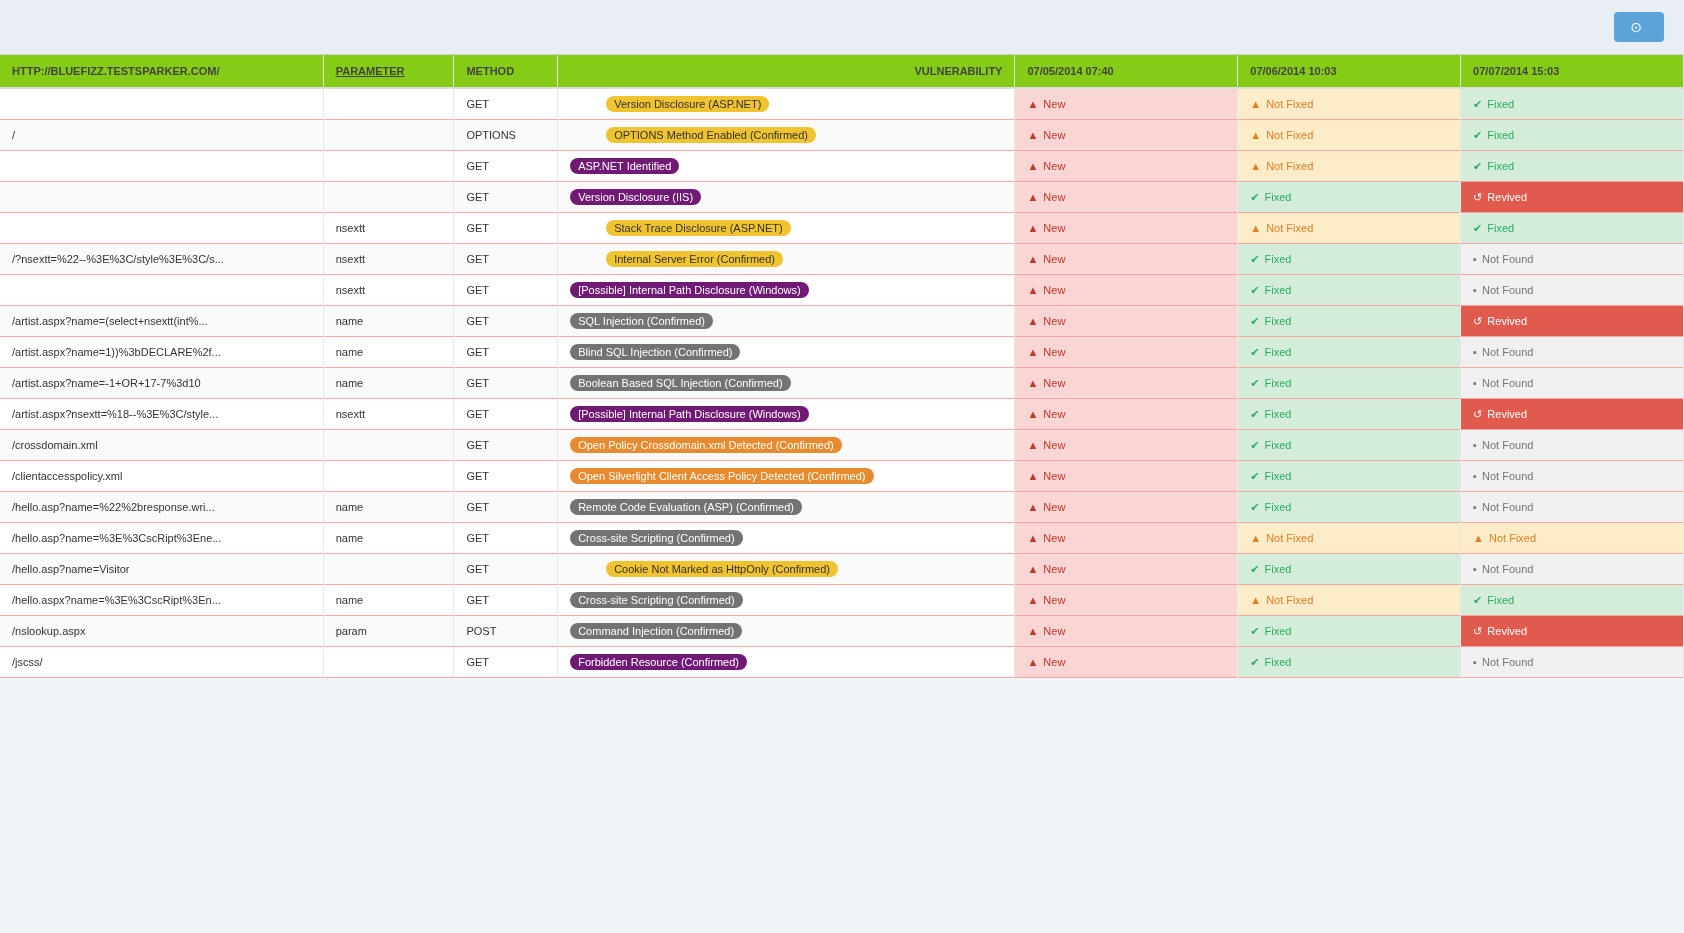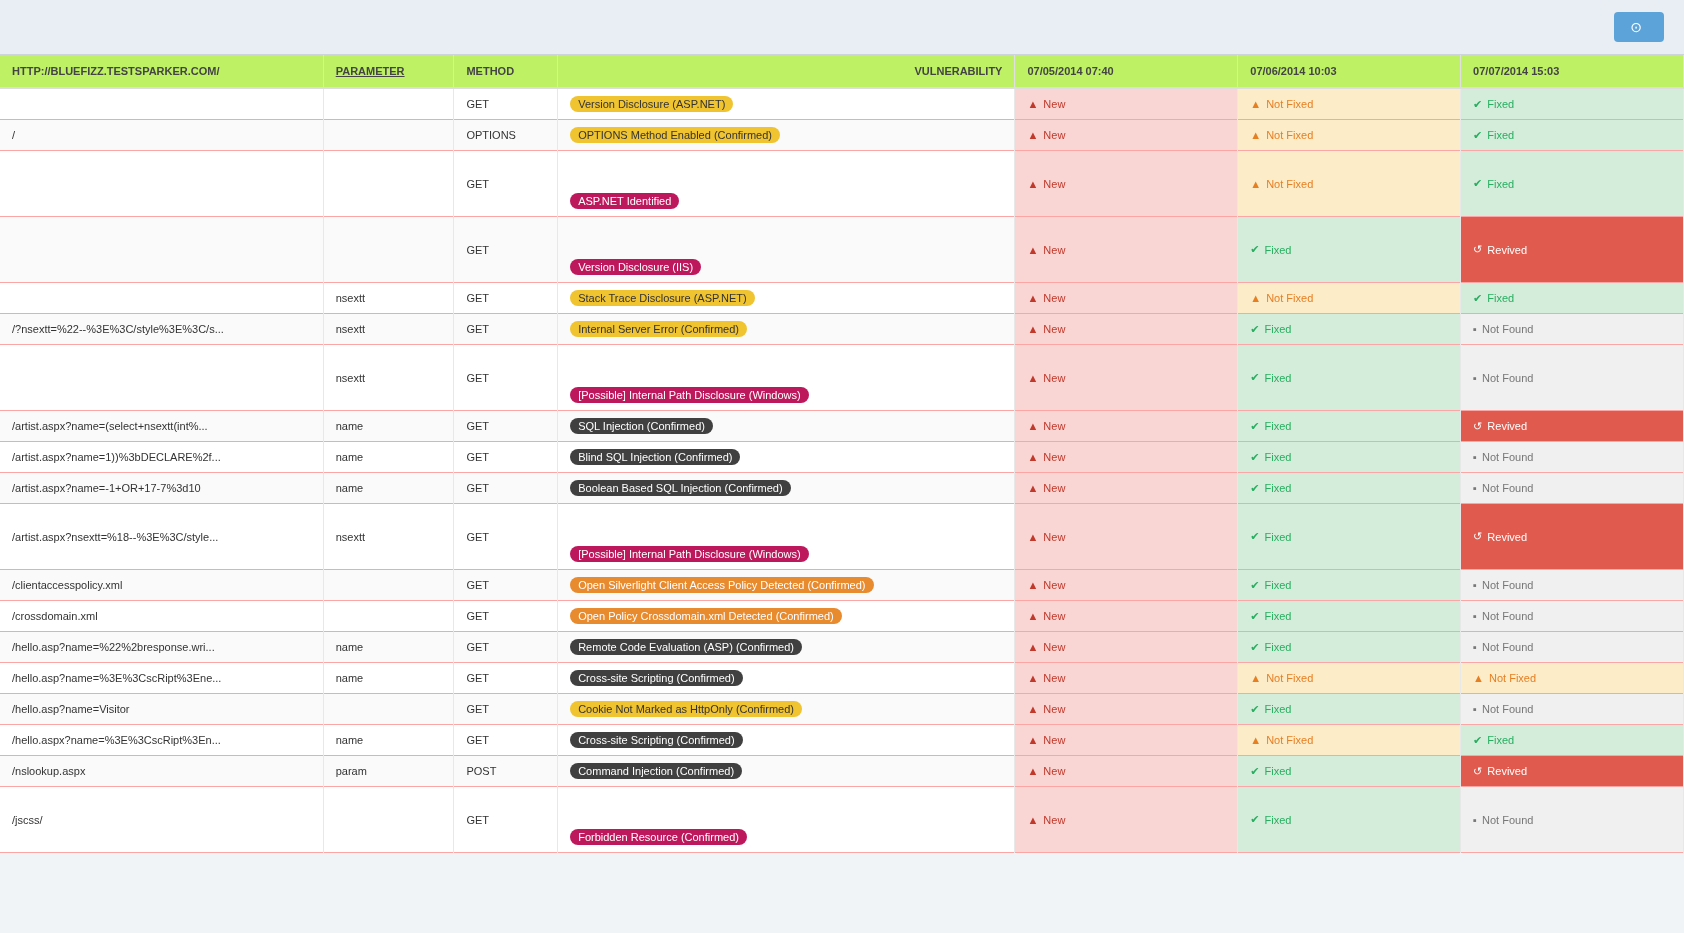--- a/index.html
+++ b/index.html
@@ -38,21 +38,21 @@
       overflow-x: auto;
       background: white;
     }
 
     table {
       width: 100%;
       border-collapse: collapse;
     }
 
     thead tr {
-      background: #bef264;
+      background: #84cc16;
       border-bottom: 2px solid #ddd;
     }
 
     thead th {
       padding: 10px 12px;
       text-align: left;
       font-weight: 700;
       font-size: 11px;
       color: #444;
       border-right: 1px solid #e0e0e0;
@@ -75,23 +75,23 @@
     }
 
     .vuln-badge {
       display: inline-block;
       padding: 2px 8px;
       border-radius: 10px;
       font-size: 11px;
       color: white;
       white-space: nowrap;
     }
-    .badge-yellow { background: #f0c330; color: #333; }
-    .badge-blue { background: #be185d; margin-top: 35px; }
-    .badge-red { background: #404040; }
+    .badge-yellow { background: #f0c330; color: #333; margin-left: 36px; }
+    .badge-blue { background: #701a75; }
+    .badge-red { background: #737373; }
     .badge-orange { background: #e88a2e; }
 
     .status-cell {
       display: flex;
       align-items: center;
       gap: 5px;
       font-size: 11px;
       font-weight: 500;
       white-space: nowrap;
     }
@@ -398,48 +398,48 @@
             </div>
           </td>
           <td class="cell-revived">
             <div class="status-cell status-revived">
               <span>↺</span>
               <span>Revived</span>
             </div>
           </td>
         </tr>
         <tr>
+          <td>/crossdomain.xml</td>
+          <td></td>
+          <td>GET</td>
+          <td><span class="vuln-badge badge-orange">Open Policy Crossdomain.xml Detected (Confirmed)</span></td>
+          <td class="cell-new">
+            <div class="status-cell status-new">
+              <span>▲</span>
+              <span>New</span>
+            </div>
+          </td>
+          <td class="cell-fixed">
+            <div class="status-cell status-fixed">
+              <span>✔</span>
+              <span>Fixed</span>
+            </div>
+          </td>
+          <td class="cell-not-found">
+            <div class="status-cell status-not-found">
+              <span>▪</span>
+              <span>Not Found</span>
+            </div>
+          </td>
+        </tr>
+        <tr>
           <td>/clientaccesspolicy.xml</td>
           <td></td>
           <td>GET</td>
           <td><span class="vuln-badge badge-orange">Open Silverlight Client Access Policy Detected (Confirmed)</span></td>
-          <td class="cell-new">
-            <div class="status-cell status-new">
-              <span>▲</span>
-              <span>New</span>
-            </div>
-          </td>
-          <td class="cell-fixed">
-            <div class="status-cell status-fixed">
-              <span>✔</span>
-              <span>Fixed</span>
-            </div>
-          </td>
-          <td class="cell-not-found">
-            <div class="status-cell status-not-found">
-              <span>▪</span>
-              <span>Not Found</span>
-            </div>
-          </td>
-        </tr>
-        <tr>
-          <td>/crossdomain.xml</td>
-          <td></td>
-          <td>GET</td>
-          <td><span class="vuln-badge badge-orange">Open Policy Crossdomain.xml Detected (Confirmed)</span></td>
           <td class="cell-new">
             <div class="status-cell status-new">
               <span>▲</span>
               <span>New</span>
             </div>
           </td>
           <td class="cell-fixed">
             <div class="status-cell status-fixed">
               <span>✔</span>
               <span>Fixed</span>

